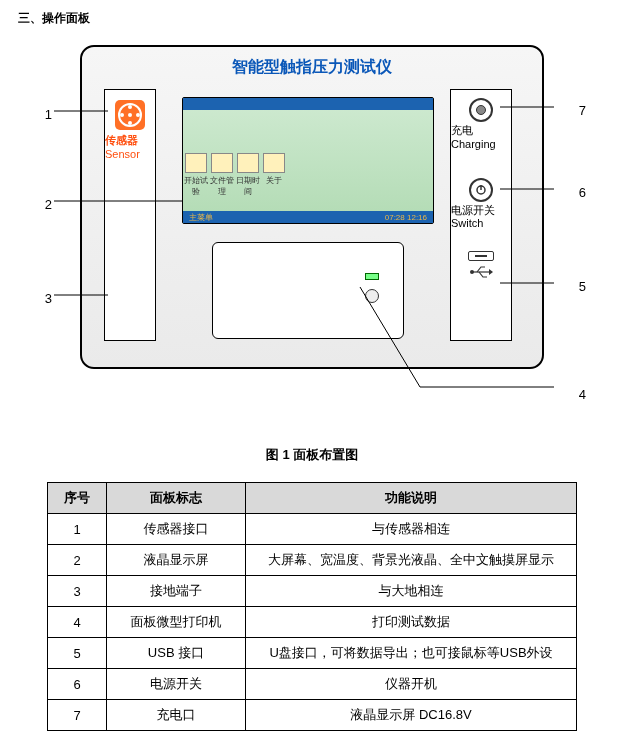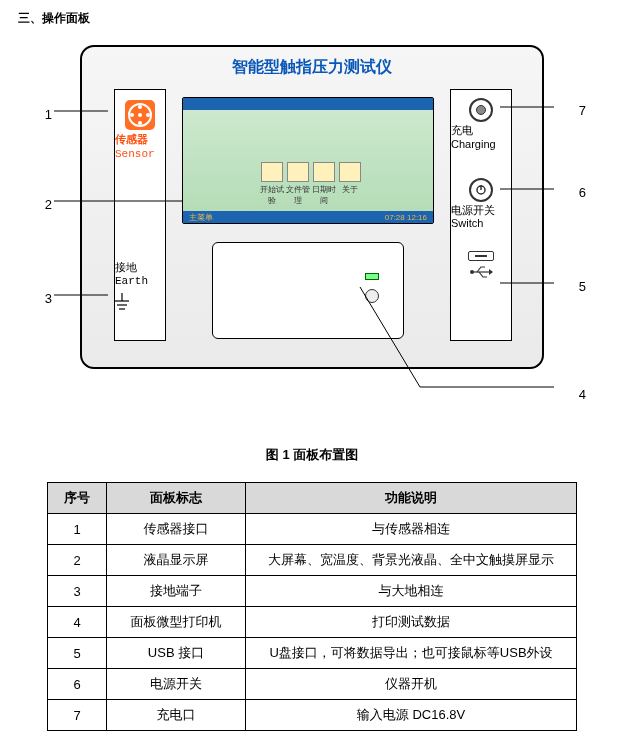--- a/index.html
+++ b/index.html
@@ -37,21 +37,21 @@
   }
   .panel {
     position: absolute;
     border: 1px solid #000;
     border-radius: 0;
     background: #fff;
     text-align: left;
     font-size: 11px;
     line-height: 1.25;
   }
-  .leftpanel { left: 32px; top: 42px; width: 50px; height: 250px; font-family: Liberation Mono, monospace; }
+  .leftpanel { left: 22px; top: 42px; width: 50px; height: 250px; }
   .rightpanel { right: 30px; top: 42px; width: 60px; height: 250px; }
   
   .sensoricon {
     width: 30px; height: 30px;
     background: #ff7026;
     border-radius: 5px;
     margin: 10px auto 4px auto;
     position: relative;
   }
   .sensoricon svg { display:block; }
@@ -71,21 +71,21 @@
   .usb-shape::before { content:""; position:absolute; left:6px; right:6px; top:3px; height:2px; background:#333; }
   
   .screen {
     position:absolute; left:100px; top:50px; width:250px; height:125px;
     border:1px solid #000; background:linear-gradient(#cfead1,#b2dbb4);
     border-radius:2px;
   }
   .screen .bar { position:absolute; left:0; right:0; height:12px; background:#1c63b0; color:#e7b64a; font-size:8px; display:flex; justify-content:space-between; padding:0 6px; align-items:center; }
   .screen .bar.top { top:0; }
   .screen .bar.bot { bottom:0; }
-  .screen .icons { position:absolute; top:64px; left:0; right:0; display:flex; justify-content:center;padding-left:6px; }
+  .screen .icons { position:absolute; top:55px; left:0; right:0; display:flex; justify-content:flex-start; }
   .screen .ico { width:26px; text-align:center; font-size:8px; color:#333; }
   .screen .ico .g { width:20px; height:18px; margin:0 auto 2px auto; border:1px solid #888; background:#fff1bb; }
   
   .printer {
     position:absolute; left:130px; top:195px; width:190px; height:95px;
     border:1px solid #000; border-radius:6px; background:#fff;
   }
   .printer .led { position:absolute; right:24px; top:30px; width:12px; height:5px; background:#7f8; border:1px solid #060; }
   .printer .btn { position:absolute; right:24px; top:46px; width:12px; height:12px; border:1px solid #333; border-radius:50%; background:#eee; }
   
@@ -129,30 +129,20 @@
         <circle cx="15" cy="15" r="11" fill="none" stroke="#fff" stroke-width="2"></circle>
         <circle cx="15" cy="7" r="2" fill="#fff"></circle>
         <circle cx="23" cy="15" r="2" fill="#fff"></circle>
         <circle cx="7" cy="15" r="2" fill="#fff"></circle>
         <circle cx="15" cy="23" r="2" fill="#fff"></circle>
         <circle cx="15" cy="15" r="2" fill="#fff"></circle>
       </svg>
     </div>
     <div style="color:#ff5010;font-weight:700">传感器</div>
     <div style="color:#ff5010;">Sensor</div>
-    <div class="earth-wrap">
-      <div>接地</div>
-      <div>Earth</div>
-      <svg class="earth-symbol" width="14" height="22" viewBox="0 0 14 22">
-        <line x1="7" y1="0" x2="7" y2="8" stroke="#000" stroke-width="1.2"></line>
-        <line x1="0" y1="8" x2="14" y2="8" stroke="#000" stroke-width="1.2"></line>
-        <line x1="2" y1="12" x2="12" y2="12" stroke="#000" stroke-width="1.2"></line>
-        <line x1="4" y1="16" x2="10" y2="16" stroke="#000" stroke-width="1.2"></line>
-      </svg>
-    </div>
   </div>
 
   <div class="panel rightpanel">
     <div class="rp-item">
       <div class="circle">
           <div class="innerdot"></div>
         </div>
       <div>充电</div>
       <div>Charging</div>
     </div>
@@ -295,16 +285,16 @@
         <td>U盘接口，可将数据导出；也可接鼠标等USB外设</td>
       </tr>
       <tr>
         <td class="col-seq">6</td>
         <td class="col-mark">电源开关</td>
         <td>仪器开机</td>
       </tr>
       <tr>
         <td class="col-seq">7</td>
         <td class="col-mark">充电口</td>
-        <td>输入电源 DC16.8V</td>
+        <td>液晶显示屏 DC16.8V</td>
       </tr>
     </tbody>
 </table>
 
 </body></html>

